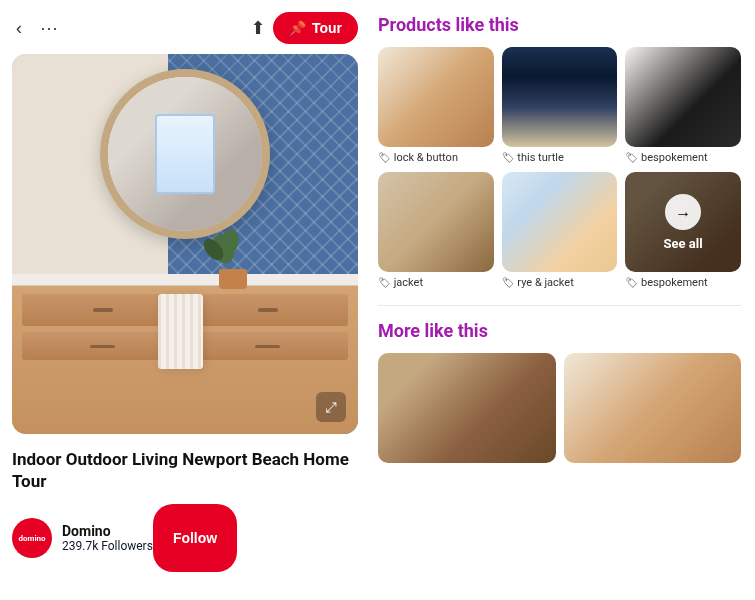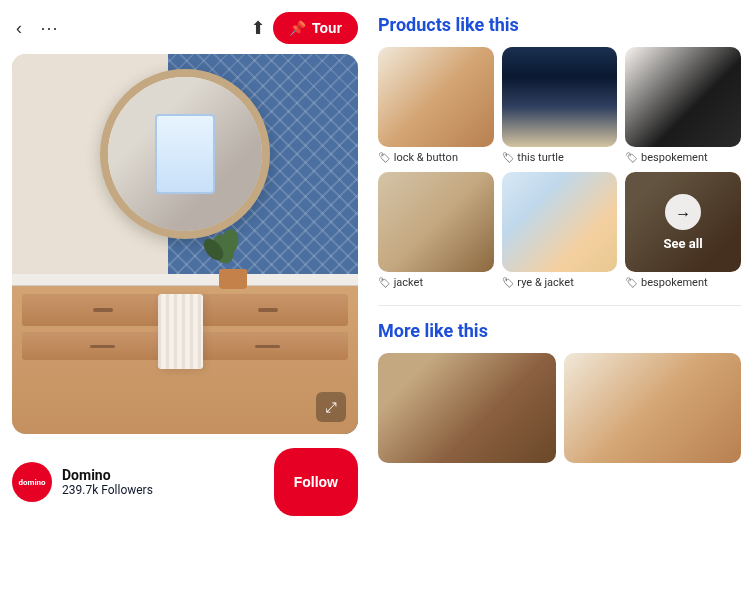--- a/index.html
+++ b/index.html
@@ -334,21 +334,20 @@
       font-size: 17px;
       font-weight: 700;
       color: #111;
       line-height: 1.3;
       margin-bottom: 12px;
     }
 
     .profile-row {
       display: flex;
       align-items: center;
-      justify-content: space-between;
     }
 
     .profile-left {
       display: flex;
       align-items: center;
       gap: 10px;
     }
 
     .avatar {
       width: 40px;
@@ -398,21 +397,21 @@
     
     .right-panel {
       flex: 1;
       padding: 14px 14px 14px 8px;
       overflow-y: auto;
     }
 
     .section-title {
       font-size: 18px;
       font-weight: 700;
-      color: #1d4ed8;
+      color: #a21caf;
       margin-bottom: 12px;
     }
 
     .products-grid {
       display: grid;
       grid-template-columns: 1fr 1fr 1fr;
       gap: 8px;
       margin-bottom: 16px;
     }
 
@@ -560,20 +559,21 @@
           <div class="leaf leaf-2"></div>
           <div class="leaf leaf-3"></div>
         </div>
         <div class="plant-pot"></div>
       </div>
     </div>
 
     <div class="expand-icon">⤢</div>
   </div>
 
+  <div class="pin-title">Indoor Outdoor Living Newport Beach Home Tour</div>
 
   <div class="profile-row">
     <div class="profile-left">
       <div class="avatar">
         <span class="avatar-text">domino</span>
       </div>
       <div class="profile-info">
         <span class="profile-name">Domino</span>
         <span class="profile-followers">239.7k Followers</span>
       </div>

